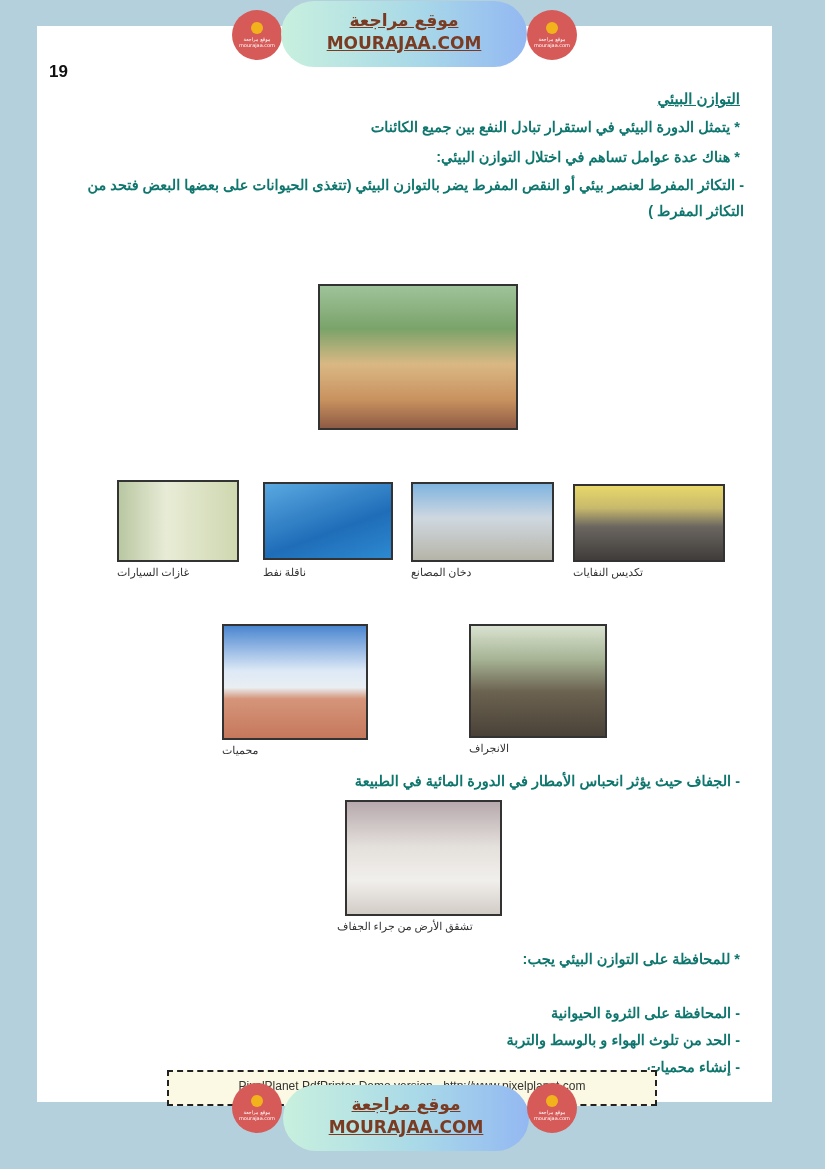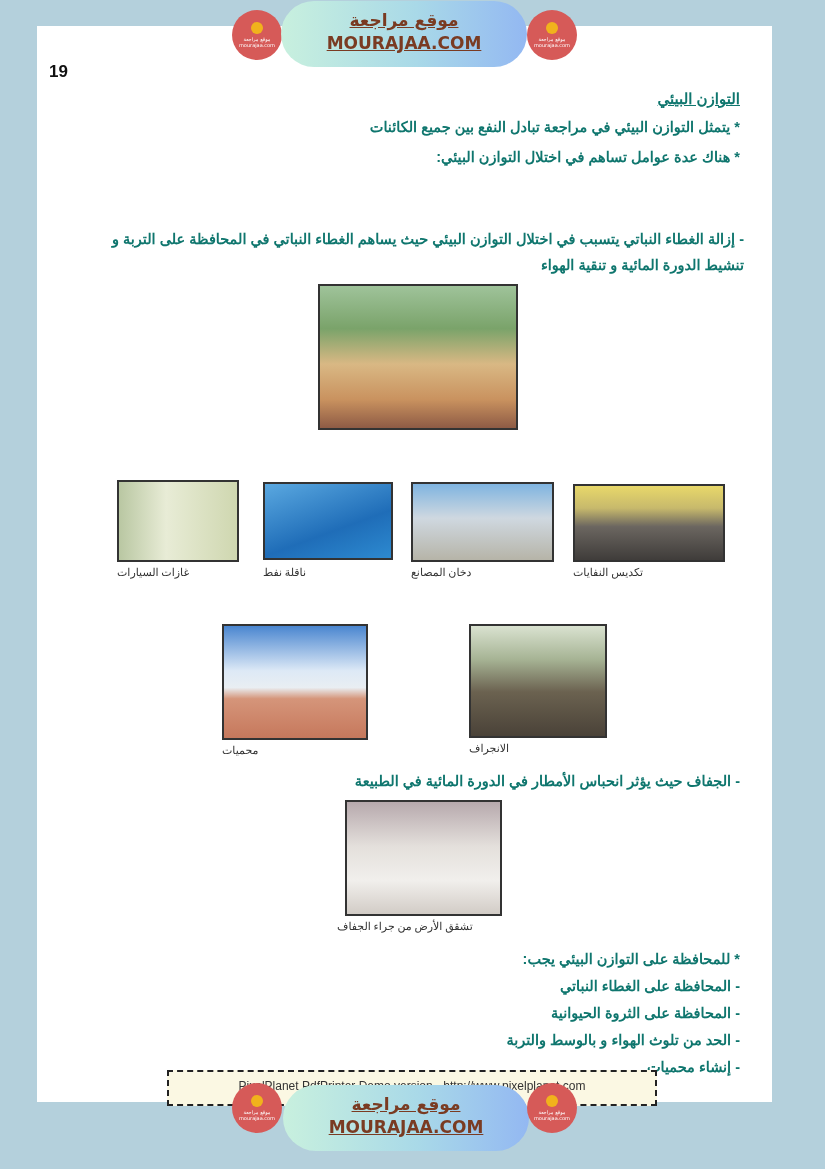--- a/index.html
+++ b/index.html
@@ -62,23 +62,23 @@
   }
   .badge .small { font-size:5px; line-height:6px; }
 </style>
 </head>
 <body>
 
 <div class="page">
   <div class="page-number">19</div>
 
   <div class="txt rtl title-line">التوازن البيئي</div>
-  <div class="txt rtl" style="top:88px;">* يتمثل التوازن البيئي في مراجعة تبادل النفع بين جميع الكائنات</div>
+  <div class="txt rtl" style="top:88px;">* يتمثل الدورة البيئي في استقرار تبادل النفع بين جميع الكائنات</div>
   <div class="txt rtl" style="top:118px;">* هناك عدة عوامل تساهم في اختلال التوازن البيئي:</div>
-  <div class="txt rtl para" style="top:200px; right:28px; width:672px;">- إزالة الغطاء النباتي يتسبب في اختلال التوازن البيئي حيث يساهم الغطاء النباتي في المحافظة على التربة و تنشيط الدورة المائية و تنقية الهواء</div>
+  <div class="txt rtl para" style="top:146px; right:28px; width:672px;">- التكاثر المفرط لعنصر بيئي أو النقص المفرط يضر بالتوازن البيئي (تتغذى الحيوانات على بعضها البعض فتحد من التكاثر المفرط )</div>
 
   <div class="figure img-bulldozer" style="left:281px; top:258px; width:200px; height:146px;"></div>
 
 
   <div class="figure img-cars" style="left:80px; top:454px; width:122px; height:82px;"></div>
   <div class="figure img-ship" style="left:226px; top:456px; width:130px; height:78px;"></div>
   <div class="figure img-factory" style="left:374px; top:456px; width:143px; height:80px;"></div>
   <div class="figure img-trash" style="left:536px; top:458px; width:152px; height:78px;"></div>
   <div class="caption" style="left:80px; top:540px; width:122px;">غازات السيارات</div>
   <div class="caption" style="left:226px; top:540px; width:130px;">ناقلة نفط</div>
@@ -90,21 +90,20 @@
   <div class="figure img-erosion" style="left:432px; top:598px; width:138px; height:114px;"></div>
   <div class="caption" style="left:185px; top:718px; width:146px;">محميات</div>
   <div class="caption" style="left:432px; top:716px; width:138px;">الانجراف</div>
 
   <div class="txt rtl" style="top:742px;">- الجفاف حيث يؤثر انحباس الأمطار في الدورة المائية في الطبيعة</div>
 
   <div class="figure img-drought" style="left:308px; top:774px; width:157px; height:116px;"></div>
   <div class="caption" style="left:300px; top:894px; width:173px;">تشقق الأرض من جراء الجفاف</div>
 
   <div class="txt rtl" style="top:920px;">* للمحافظة على التوازن البيئي يجب:</div>
-  <div class="txt rtl" style="top:947px;">- المحافظة على الغطاء النباتي</div>
   <div class="txt rtl" style="top:974px;">- المحافظة على الثروة الحيوانية</div>
   <div class="txt rtl" style="top:1001px;">- الحد من تلوث الهواء و بالوسط والتربة</div>
   <div class="txt rtl" style="top:1028px;">- إنشاء محميات</div>
 
   <div class="banner">PixelPlanet PdfPrinter Demo version - http://www.pixelplanet.com</div>
 </div>
 
 <div class="badge" style="left:232px; top:10px;">
   <div class="dot"></div>
   <div class="small">موقع مراجعة mourajaa.com</div>

